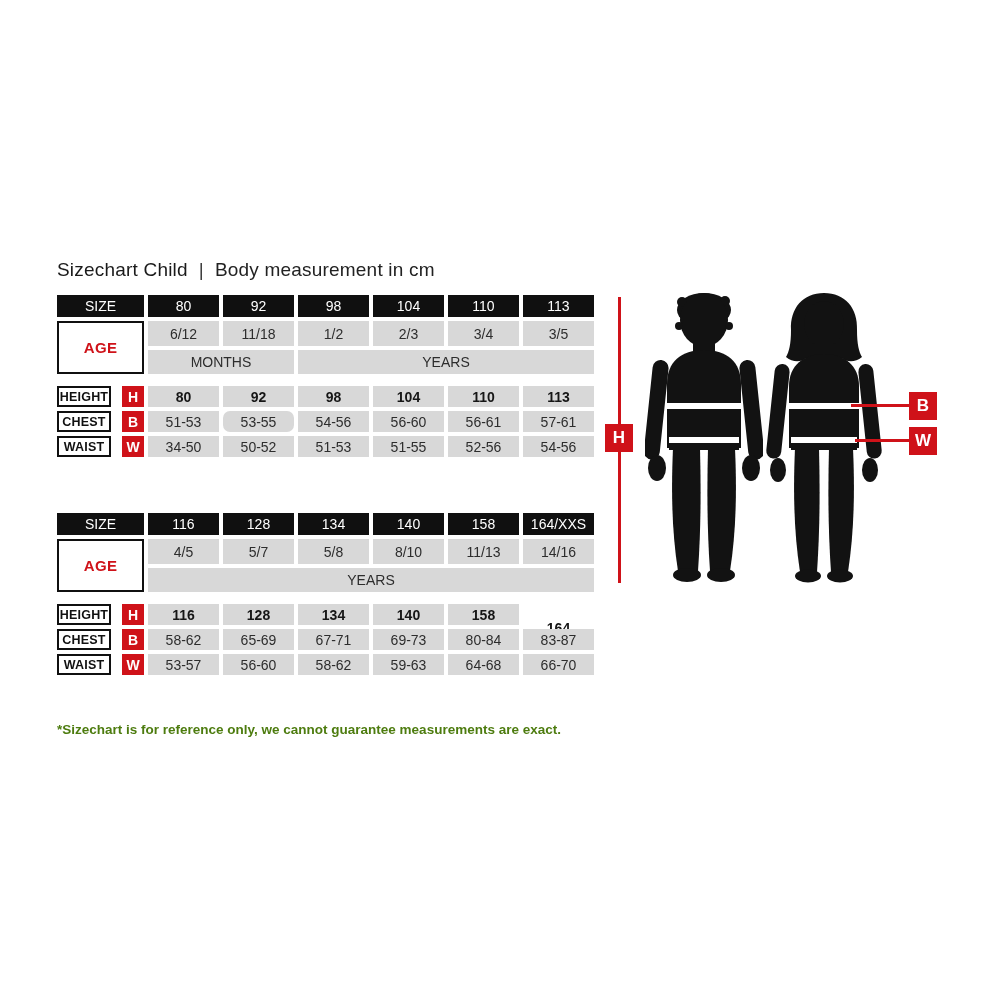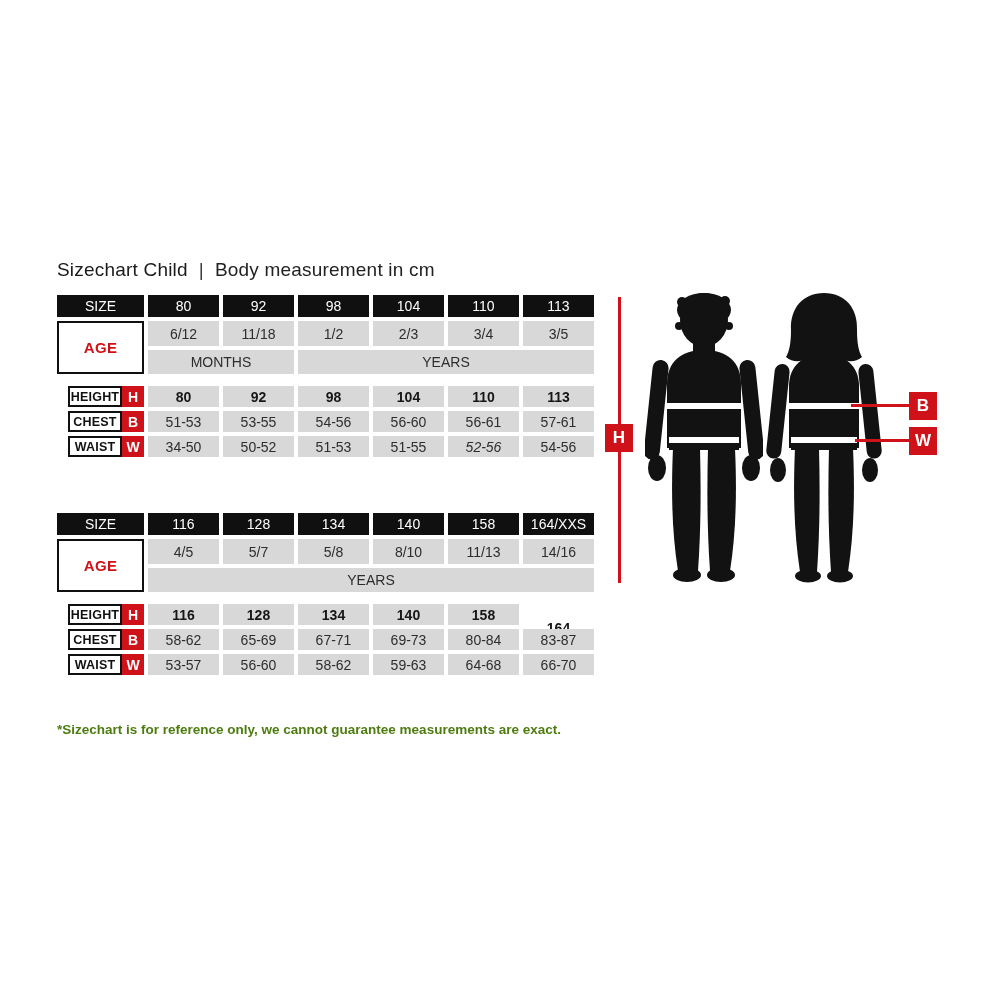--- a/index.html
+++ b/index.html
@@ -26,21 +26,21 @@
   #table2 { top:513px; }
 
   .cell { display:flex; align-items:center; justify-content:center; box-sizing:border-box; color:#2d2d2d; }
   .cell.black { background:#101010; color:#ffffff; }
   .cell.gray  { background:#d8d8d8; }
   .cell.bold  { font-weight:bold; color:#161616; }
   .cell.age-box {
     background:#ffffff; border:2px solid #101010;
     color:#cf1219; font-weight:bold; font-size:15px; letter-spacing:.3px;
   }
-  .cell.label-wrap { justify-content:flex-end; background:transparent; }
+  .cell.label-wrap { justify-content:space-between; background:transparent; }
   .label-box {
     flex:0 0 54px; height:100%; box-sizing:border-box;
     background:#ffffff; border:2px solid #101010;
     display:flex; align-items:center; justify-content:center;
     font-weight:bold; font-size:12.5px; color:#111; letter-spacing:.2px;
   }
   .mini-badge {
     flex:0 0 22px; height:100%;
     background:#cf1219; color:#ffffff; font-weight:bold; font-size:14px;
     display:flex; align-items:center; justify-content:center;
@@ -99,34 +99,34 @@
     <div class="cell gray bold" style="grid-area: 5 / 3;">92</div>
     <div class="cell gray bold" style="grid-area: 5 / 4;">98</div>
     <div class="cell gray bold" style="grid-area: 5 / 5;">104</div>
     <div class="cell gray bold" style="grid-area: 5 / 6;">110</div>
     <div class="cell gray bold" style="grid-area: 5 / 7;">113</div>
     <div class="cell label-wrap" style="grid-area: 6 / 1;">
       <span class="label-box">CHEST</span>
       <span class="mini-badge">B</span>
     </div>
     <div class="cell gray" style="grid-area: 6 / 2;">51-53</div>
-    <div class="cell gray" style="grid-area: 6 / 3;">53-55</div>
+    <div class="cell gray" style="grid-area: 6 / 3; border-radius: 7px;">53-55</div>
     <div class="cell gray" style="grid-area: 6 / 4;">54-56</div>
     <div class="cell gray" style="grid-area: 6 / 5;">56-60</div>
     <div class="cell gray" style="grid-area: 6 / 6;">56-61</div>
     <div class="cell gray" style="grid-area: 6 / 7;">57-61</div>
     <div class="cell label-wrap" style="grid-area: 7 / 1;">
       <span class="label-box">WAIST</span>
       <span class="mini-badge">W</span>
     </div>
     <div class="cell gray" style="grid-area: 7 / 2;">34-50</div>
     <div class="cell gray" style="grid-area: 7 / 3;">50-52</div>
     <div class="cell gray" style="grid-area: 7 / 4;">51-53</div>
     <div class="cell gray" style="grid-area: 7 / 5;">51-55</div>
-    <div class="cell gray" style="grid-area: 7 / 6; font-style: italic;">52-56</div>
+    <div class="cell gray" style="grid-area: 7 / 6;">52-56</div>
     <div class="cell gray" style="grid-area: 7 / 7;">54-56</div>
   </div>
 <div id="table2" class="sizetable">
     <div class="cell black" style="grid-area: 1 / 1;">SIZE</div>
     <div class="cell black" style="grid-area: 1 / 2;">116</div>
     <div class="cell black" style="grid-area: 1 / 3;">128</div>
     <div class="cell black" style="grid-area: 1 / 4;">134</div>
     <div class="cell black" style="grid-area: 1 / 5;">140</div>
     <div class="cell black" style="grid-area: 1 / 6;">158</div>
     <div class="cell black" style="grid-area: 1 / 7;">164/XXS</div>

